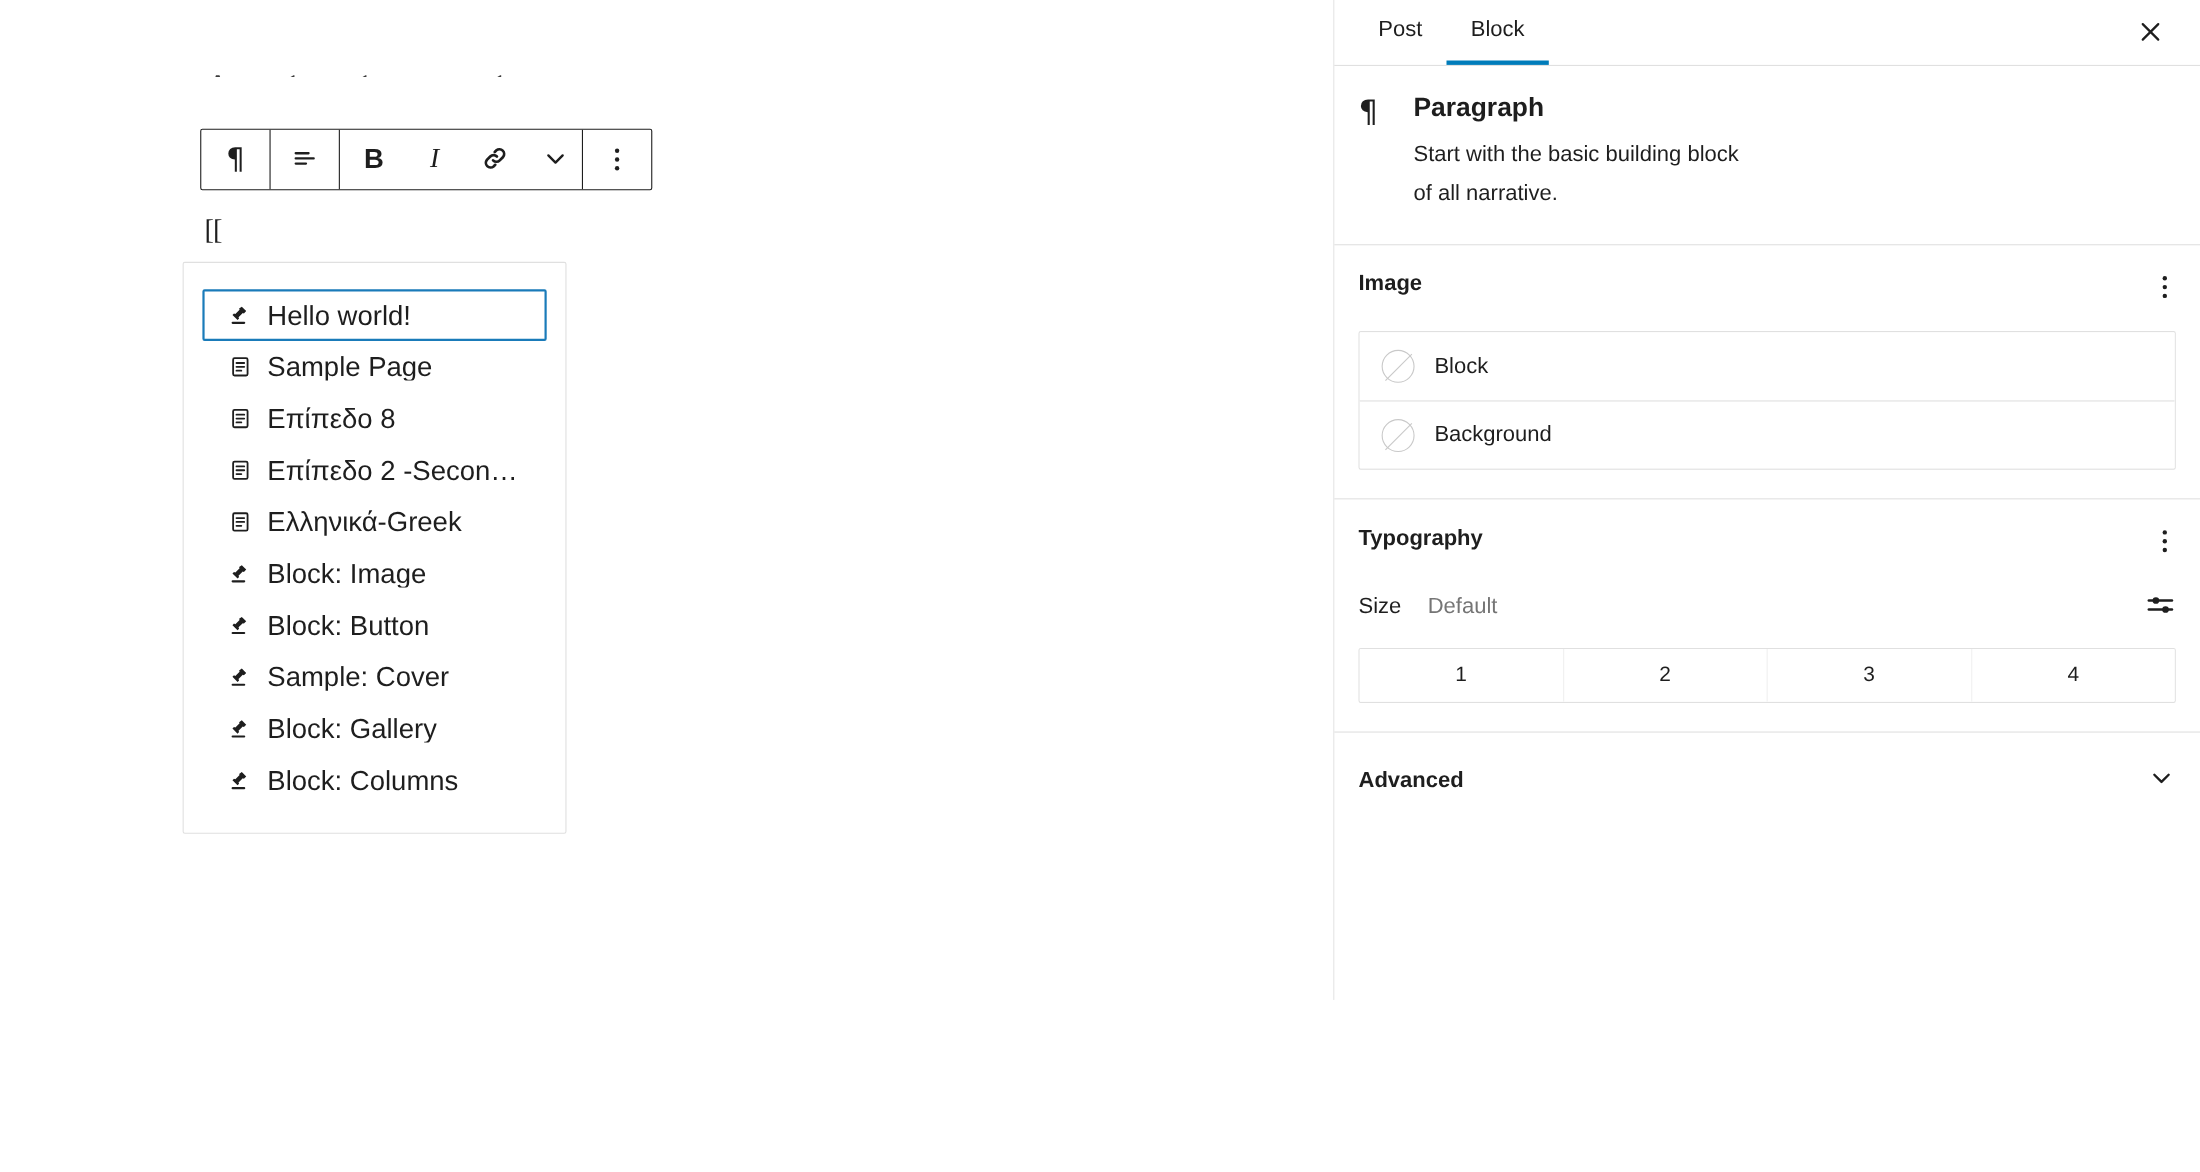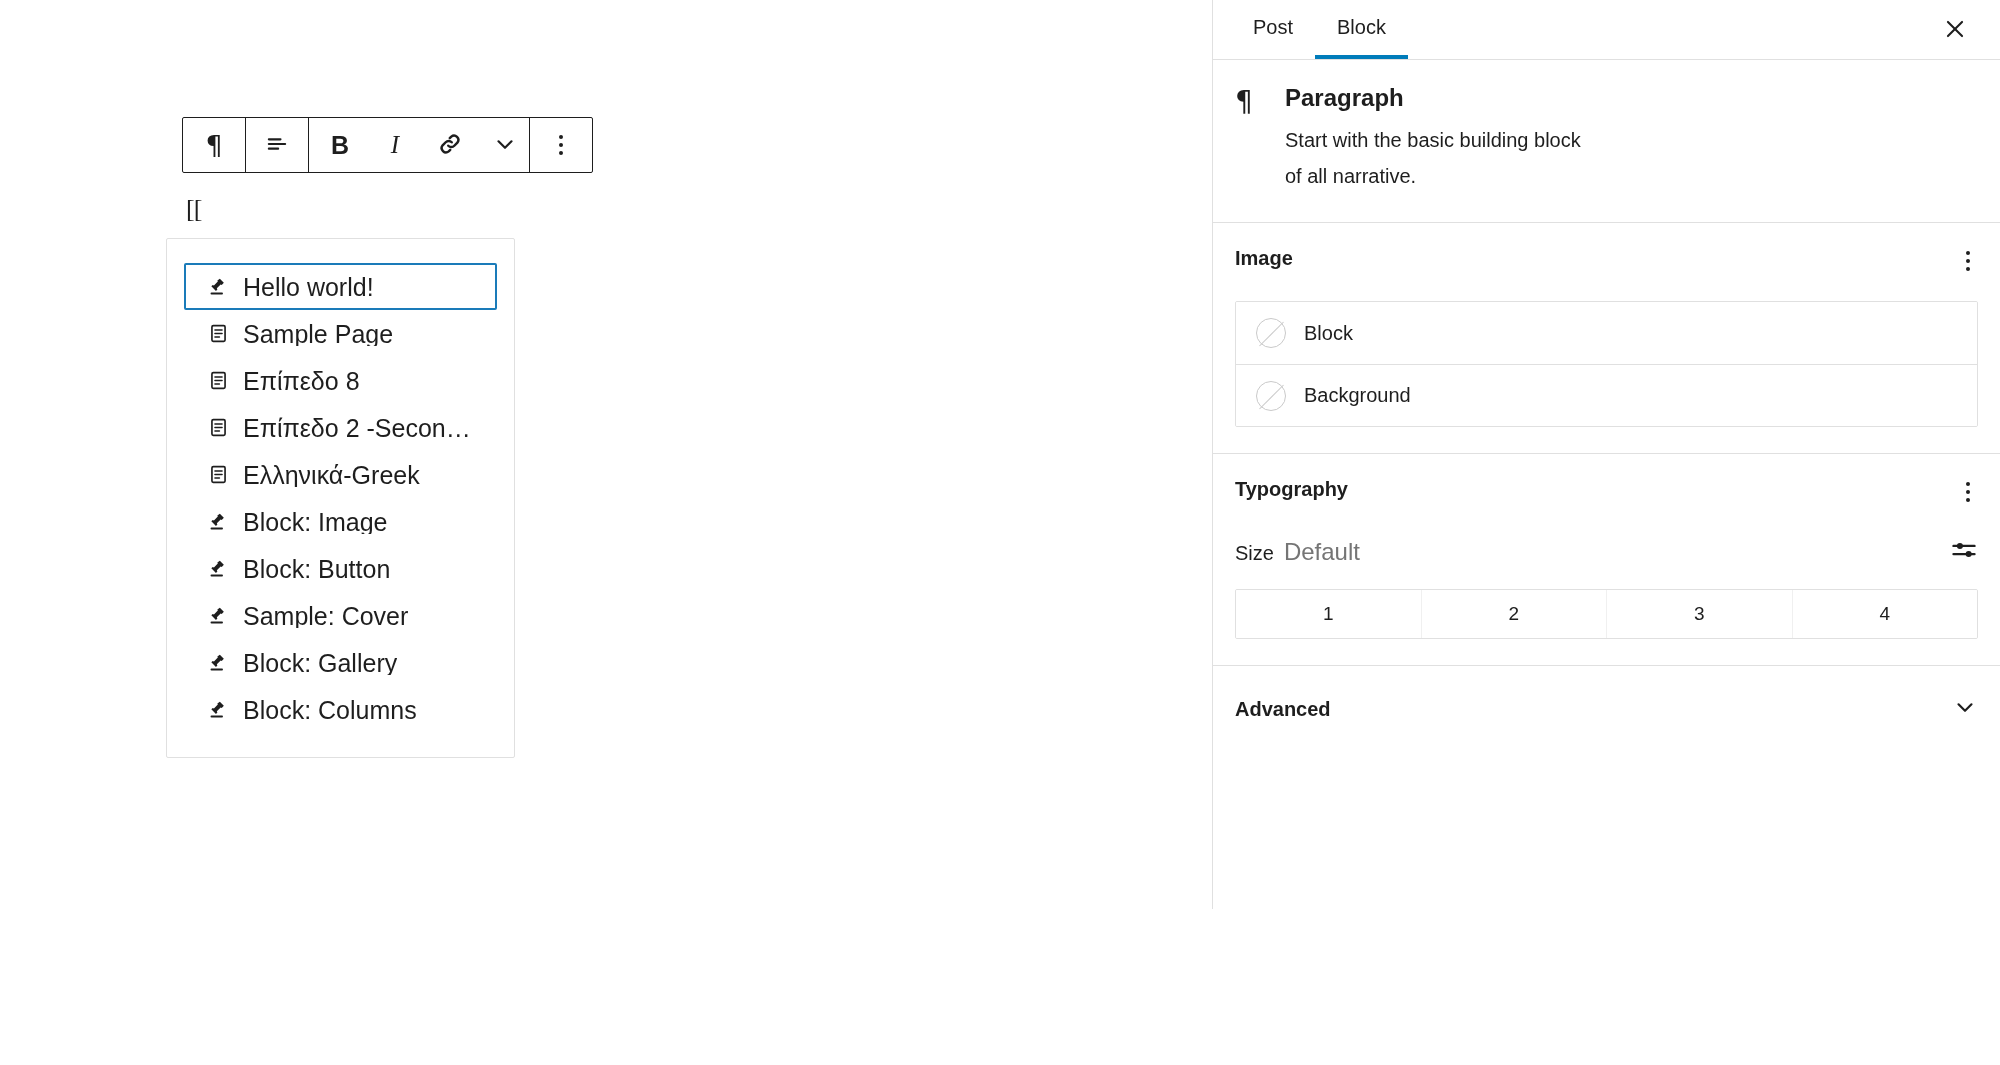--- a/index.html
+++ b/index.html
@@ -115,23 +115,23 @@
     border: 1px solid #c9c9c9; position: relative; flex: 0 0 30px;
   }
   .swatch-none::after {
     content: ""; position: absolute; left: 50%; top: -2px;
     width: 1px; height: 34px; background: #c9c9c9;
     transform: rotate(45deg); transform-origin: center;
   }
 
   
   .size-row { display: flex; align-items: center; justify-content: space-between; margin-top: 30px; }
-  .size-left { display: flex; align-items: baseline; gap: 10px; }
+  .size-left { display: flex; align-items: baseline; gap: 24px; }
   .size-label { font-size: 20px; color: #1e1e1e; }
-  .size-value { font-size: 24px; color: #757575; }
+  .size-value { font-size: 20px; color: #757575; }
   .size-steps {
     display: flex; margin-top: 22px;
     border: 1px solid #e0e0e0; border-radius: 2px; overflow: hidden;
   }
   .size-step {
     flex: 1 1 0; height: 48px; display: flex; align-items: center; justify-content: center;
     font-size: 19px; color: #1e1e1e; cursor: pointer; background: #fff; border: 0;
   }
   .size-step + .size-step { border-left: 1px solid #f0f0f0; }
 

